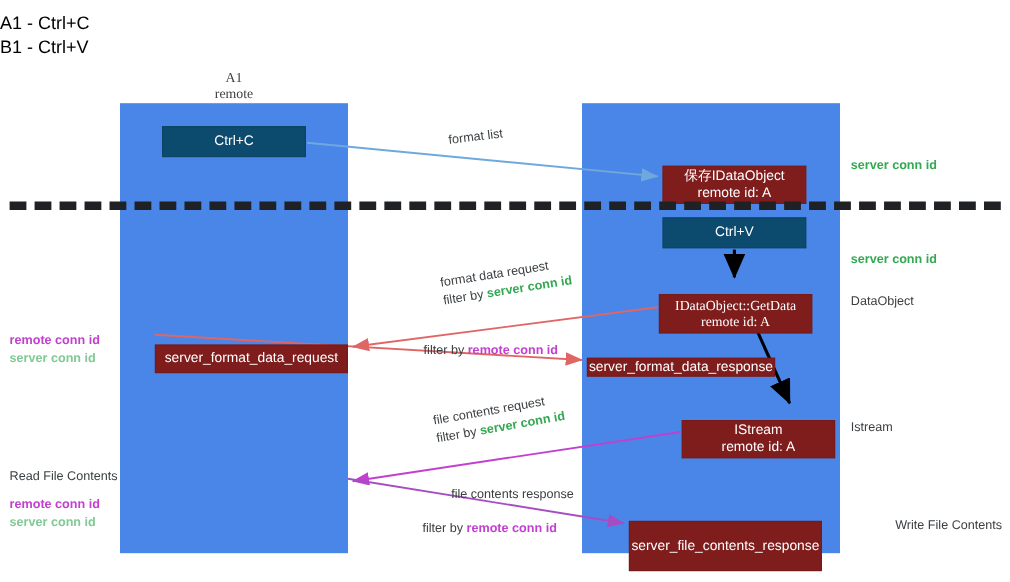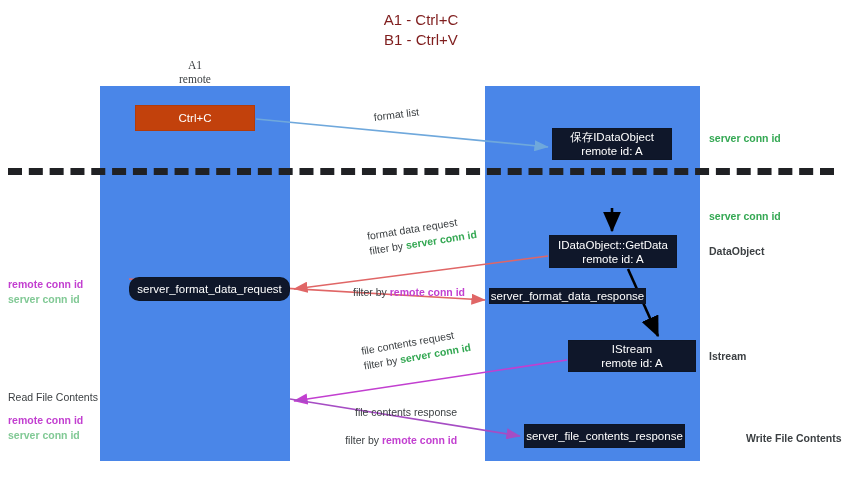--- a/index.html
+++ b/index.html
@@ -8,22 +8,22 @@
     background:#ffffff;
     font-family:"Liberation Sans","DejaVu Sans",sans-serif;
     overflow:hidden;
   }
   #stage{position:relative;width:842px;height:485px;}
 
   .abs{position:absolute;}
 
   
   #title{
-    left:0;top:10px;width:842px;text-align:center;
-    font-size:15px;color:#7f1d1d;line-height:20px;
+    left:0;top:10px;width:842px;text-align:left;
+    font-size:15px;color:#000000;line-height:20px;
     white-space:pre-line;
   }
 
   
   .lane-head{
     text-align:center;font-size:11.5px;color:#3c4043;line-height:14px;
     white-space:pre-line;
   }
   #laneA-head{left:135px;top:58px;width:120px;font-family:Liberation Serif, serif;}
   #laneB-head{left:545px;top:58px;width:120px;}
@@ -35,32 +35,32 @@
 
   
   .node{
     box-sizing:border-box;
     display:flex;flex-direction:column;
     align-items:center;justify-content:center;
     color:#ffffff;font-size:11.5px;line-height:14px;
     text-align:center;white-space:pre-line;
     border:1px solid rgba(0,0,0,0.08);
   }
-  .green{background:#c2410c;}
-  .orange{background:#0f172a;}
+  .green{background:#0c4a6e;}
+  .orange{background:#7f1d1d;margin-top:10px;}
 
   #n-ctrlc{left:135px;top:105px;width:120px;height:26px;}
   #n-save{left:552px;top:128px;width:120px;height:32px;}
   #n-ctrlv{left:552px;top:181px;width:120px;height:26px;}
-  #n-getdata{left:549px;top:235px;width:128px;height:33px;}
-  #n-fmtreq{left:129px;top:277px;width:161px;height:24px;border-radius:10px;}
+  #n-getdata{left:549px;top:235px;width:128px;height:33px;font-family:Liberation Serif, serif;}
+  #n-fmtreq{left:129px;top:277px;width:161px;height:24px;}
   #n-fmtresp{left:489px;top:288px;width:157px;height:16px;}
   #n-istream{left:568px;top:340px;width:128px;height:32px;}
   #n-filereq{left:129px;top:393px;width:161px;height:24px;}
-  #n-fileresp{left:524px;top:424px;width:161px;height:24px;}
+  #n-fileresp{left:524px;top:424px;width:161px;height:42px;}
 
   
   #divider{
     left:8px;top:168px;width:826px;height:0;
     border-top:7px dashed #202124;
   }
 
   
   #arrows{left:0;top:0;width:842px;height:485px;pointer-events:none;}
 
@@ -70,26 +70,26 @@
   }
   .elabel .g{color:#34a853;font-weight:bold;}
   .elabel .p{color:#c23fd0;font-weight:bold;}
   .rot-1{transform:rotate(-9deg);transform-origin:left top;}
   .rot-2{transform:rotate(-10deg);transform-origin:left top;}
 
   #l-formatlist{left:373px;top:110px;transform:rotate(-7deg);transform-origin:left top;}
   #l-fdreq{left:366px;top:229px;}
   #l-fdresp{left:337px;top:285px;}
   #l-fcreq{left:360px;top:344px;}
-  #l-fcresp{left:331px;top:405px;text-align:right;}
+  #l-fcresp{left:352px;top:405px;}
 
   
   .side{font-size:10.5px;line-height:15px;white-space:nowrap;}
   .side.green-t{color:#34a853;font-weight:bold;}
-  .side.grey-t{color:#3c4043;font-weight:bold;}
+  .side.grey-t{color:#3c4043;}
   .stack{font-size:10.5px;line-height:15px;font-weight:bold;}
   .stack .rm{color:#c23fd0;}
   .stack .sv{color:#81c995;}
 
   #a-serverconn1{left:709px;top:131px;}
   #a-serverconn2{left:709px;top:209px;}
   #a-dataobject{left:709px;top:244px;}
   #a-istream{left:709px;top:349px;}
   #a-writefile{left:746px;top:431px;}
 
@@ -141,20 +141,21 @@
     <path d="M129,279 L485,300" stroke="#e06666" stroke-width="1.6" fill="none" marker-end="url(#ah-red)"></path>
 
     <path d="M567,360 L294,401" stroke="#c23fd0" stroke-width="1.6" fill="none" marker-end="url(#ah-magenta)"></path>
 
     <path d="M290,399 L520,436" stroke="#a64dc4" stroke-width="1.6" fill="none" marker-end="url(#ah-purple)"></path>
   </svg>
 
   <div class="abs node green" id="n-ctrlc">Ctrl+C</div>
   <div class="abs node orange" id="n-save">保存IDataObject
 remote id: A</div>
+  <div class="abs node green" id="n-ctrlv">Ctrl+V</div>
   <div class="abs node orange" id="n-getdata">IDataObject::GetData
 remote id: A</div>
   <div class="abs node orange" id="n-fmtreq">server_format_data_request</div>
   <div class="abs node orange" id="n-fmtresp">server_format_data_response</div>
   <div class="abs node orange" id="n-istream">IStream
 remote id: A</div>
   <div class="abs node orange" id="n-fileresp">server_file_contents_response</div>
 
   <div class="abs" id="divider"></div>
 

